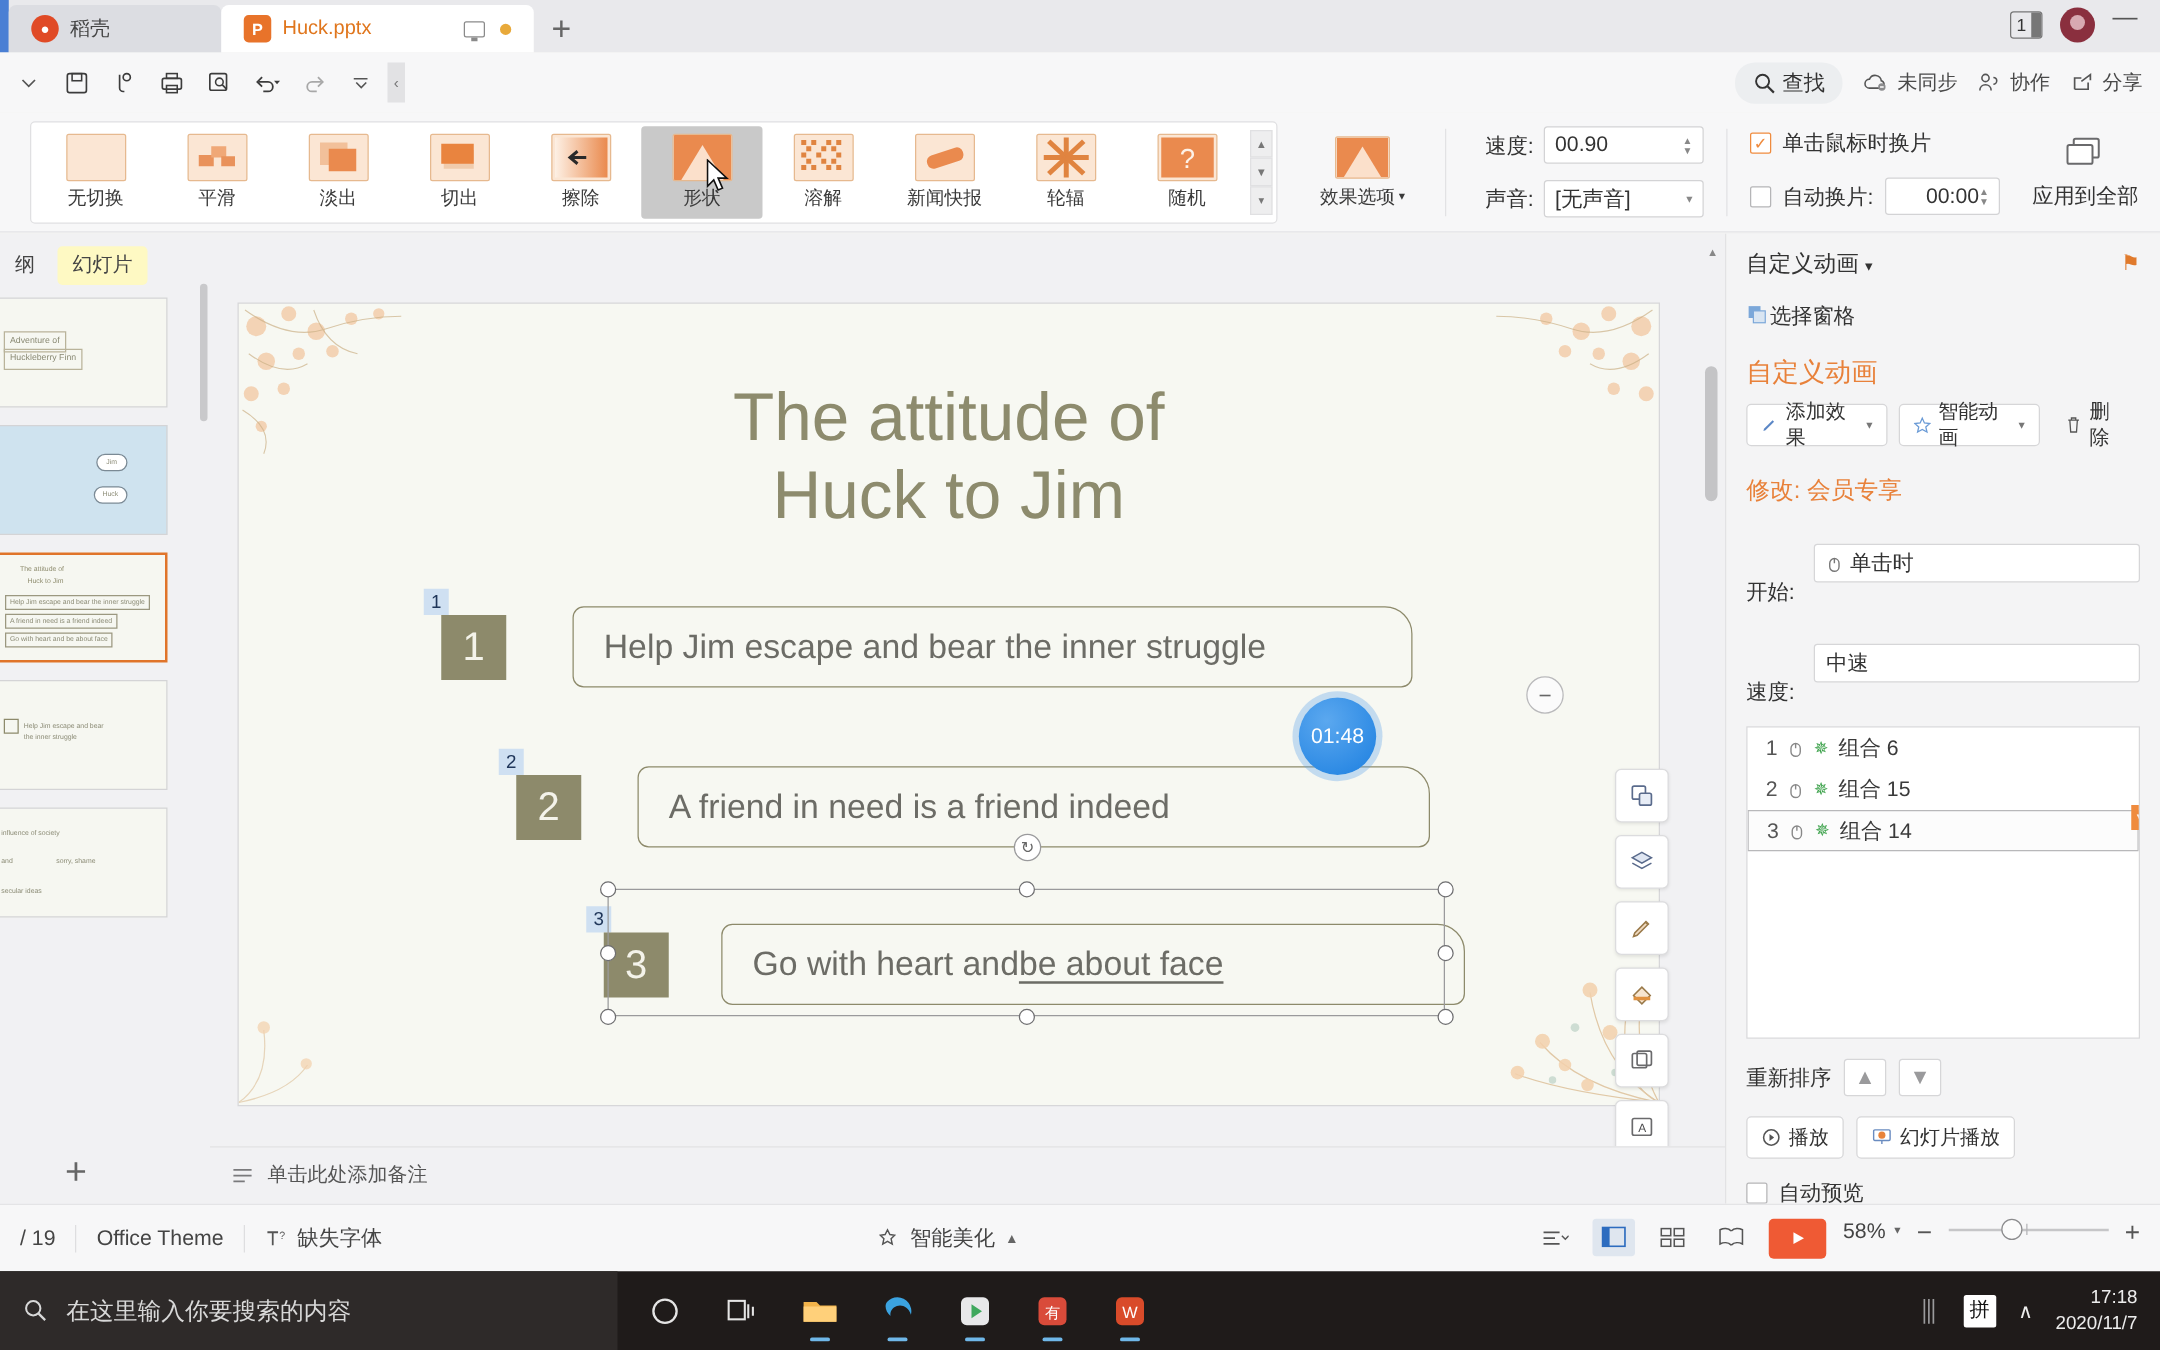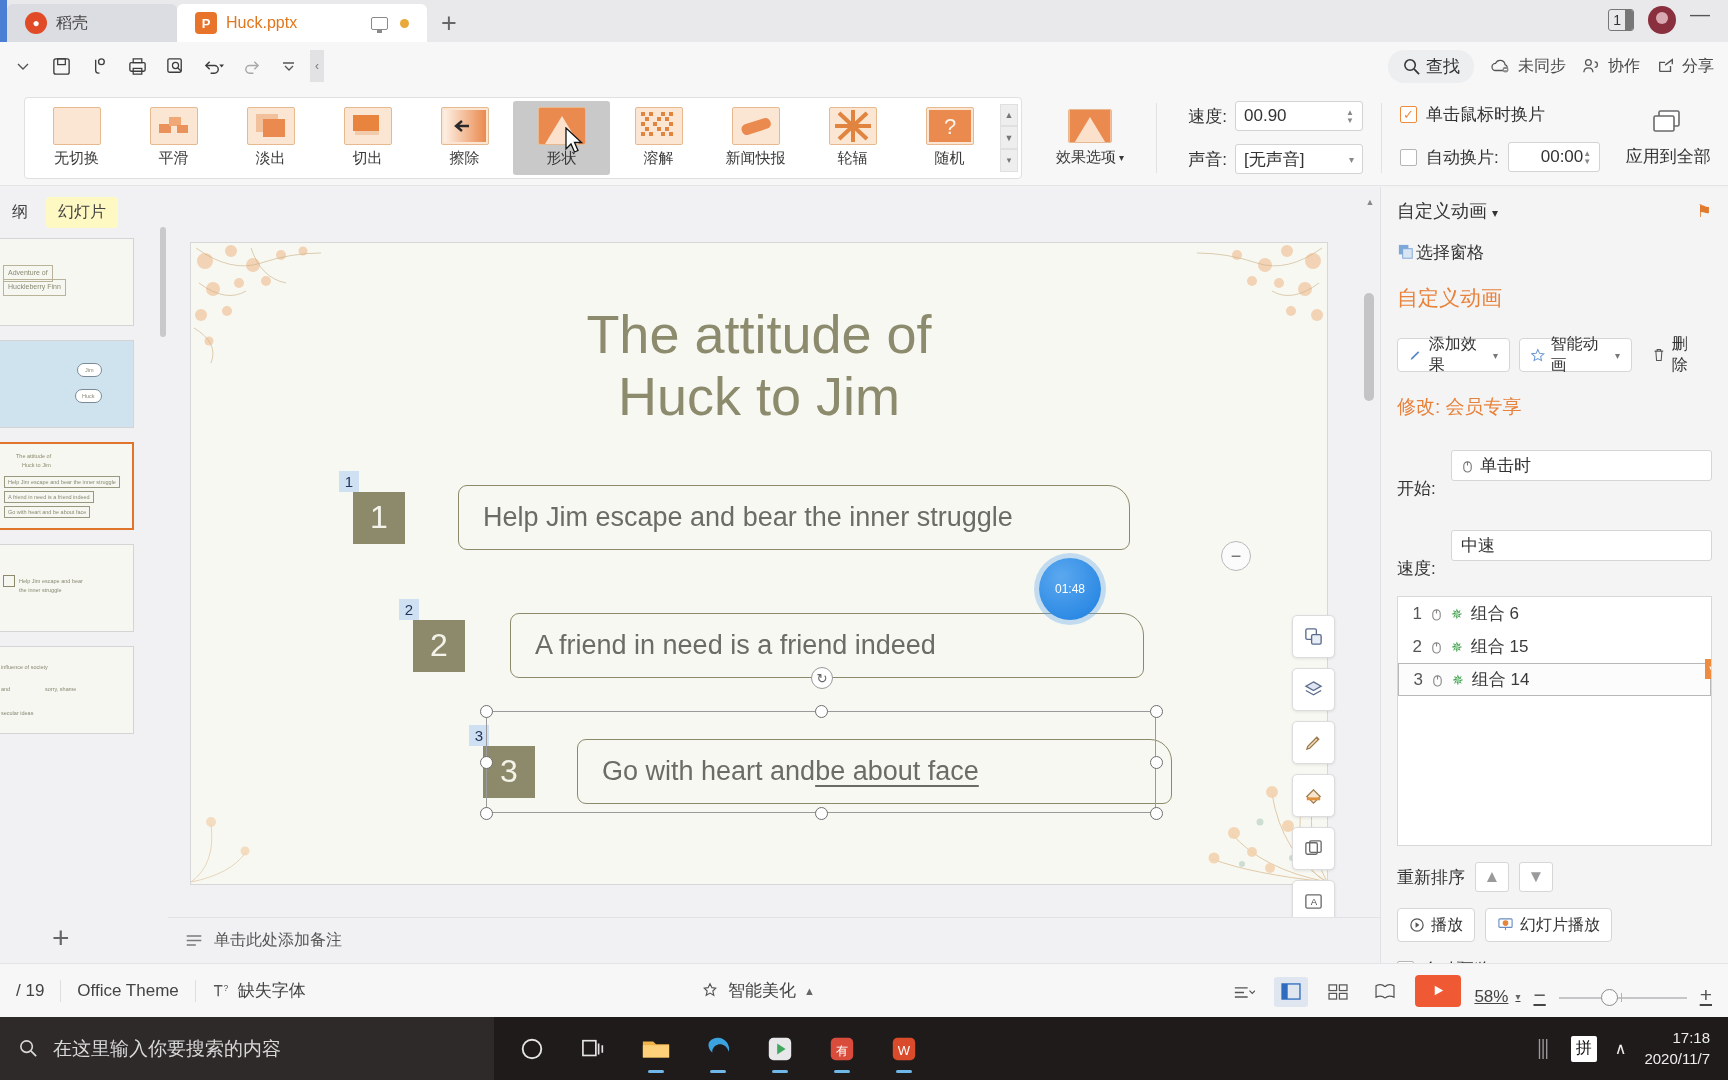--- a/index.html
+++ b/index.html
@@ -186,21 +186,21 @@
   .cbox-text {
     border: 1.6px solid #8d8a6b; border-radius: 9px; height: 65px;
     display: flex; align-items: center; padding: 0 24px;
     font-size: 27px; color: #6c6c66;
   }
   .cbox-text.clip { border-radius: 9px 22px 9px 9px; }
   .underline-txt { text-decoration: underline; text-underline-offset: 5px; }
   .timer-bubble {
     position: absolute; width: 62px; height: 62px; border-radius: 50%;
     background: radial-gradient(circle at 36% 30%, #5ba8ef, #1c7fe0);
-    color: #fff; font-size: 12px; display: flex; align-items: center; justify-content: center;
+    color: #fff; font-size: 17px; display: flex; align-items: center; justify-content: center;
     box-shadow: 0 0 0 5px rgba(90,160,235,0.33);
   }
   .minus-btn {
     position: absolute; width: 30px; height: 30px; border-radius: 50%;
     border: 1.5px solid #b9b9bb; background: #fbfbfb; color: #666;
     display: flex; align-items: center; justify-content: center; font-size: 18px;
   }
   .sel-frame { position: absolute; border: 1px solid #9a9a9c; }
   .handle {
     position: absolute; width: 13px; height: 13px; border-radius: 50%;
@@ -232,21 +232,21 @@
   
   .rightpane {
     position: absolute; top: 187px; right: 0; width: 348px; bottom: 117px;
     background: #f4f4f5; border-left: 1px solid #e2e2e4; padding: 12px 16px;
   }
   .rp-head { display: flex; align-items: center; justify-content: space-between; }
   .rp-title { font-size: 18px; color: #333; }
   .rp-pin { color: #e07a2c; font-size: 17px; }
   .rp-link { display: flex; align-items: center; gap: 0; font-size: 17px; color: #333; margin-top: 18px; }
   .rp-section { font-size: 21px; color: #e8813a; margin-top: 20px; }
-  .rp-btnrow { display: flex; gap: 9px; margin-top: 26px; align-items: center; }
+  .rp-btnrow { display: flex; gap: 9px; margin-top: 11px; align-items: center; }
   .rp-btn {
     border: 1px solid #d6d6d8; background: #fff; border-radius: 4px; height: 34px;
     display: flex; align-items: center; gap: 6px; padding: 0 11px; font-size: 16px; color: #333;
   }
   .rp-modify { font-size: 19px; color: #e8813a; margin-top: 22px; }
   .rp-field { display: flex; align-items: center; gap: 8px; margin-top: 11px; font-size: 17px; color: #333; }
   .rp-field .lbl { width: 46px; margin-top: 46px; }
   .rp-input {
     flex: 1; border: 1px solid #d6d6d8; background: #fff; border-radius: 3px; height: 31px;
     display: flex; align-items: center; gap: 6px; padding: 0 9px; font-size: 17px; color: #333;
@@ -277,21 +277,21 @@
   .rp-chk { display: flex; align-items: center; gap: 9px; margin-top: 16px; font-size: 17px; color: #333; }
 
   
   .statusbar {
     position: absolute; left: 0; bottom: 63px; width: 1728px; height: 54px;
     background: #f7f7f8; border-top: 1px solid #e4e4e6; display: flex; align-items: center;
     padding: 0 16px; font-size: 17px; color: #444;
   }
   .sb-sep { width: 1px; height: 22px; background: #dedee0; margin: 0 16px; }
   .sb-item { display: flex; align-items: center; gap: 7px; }
-  .sb-right { margin-left: auto; display: flex; align-items: flex-end; gap: 13px; text-decoration: underline; }
+  .sb-right { margin-left: auto; display: flex; align-items: flex-start; gap: 13px; }
   .viewbtn {
     width: 34px; height: 30px; display: flex; align-items: center; justify-content: center;
     border-radius: 3px; color: #555;
   }
   .viewbtn.active { background: #dfe6ef; color: #2d6cbf; }
   .playbtn {
     width: 46px; height: 32px; background: #ef5a34; border-radius: 4px; color: #fff;
     display: flex; align-items: center; justify-content: center; font-size: 15px;
   }
   .zoomslider { position: relative; width: 128px; height: 18px; display: flex; align-items: center; }

